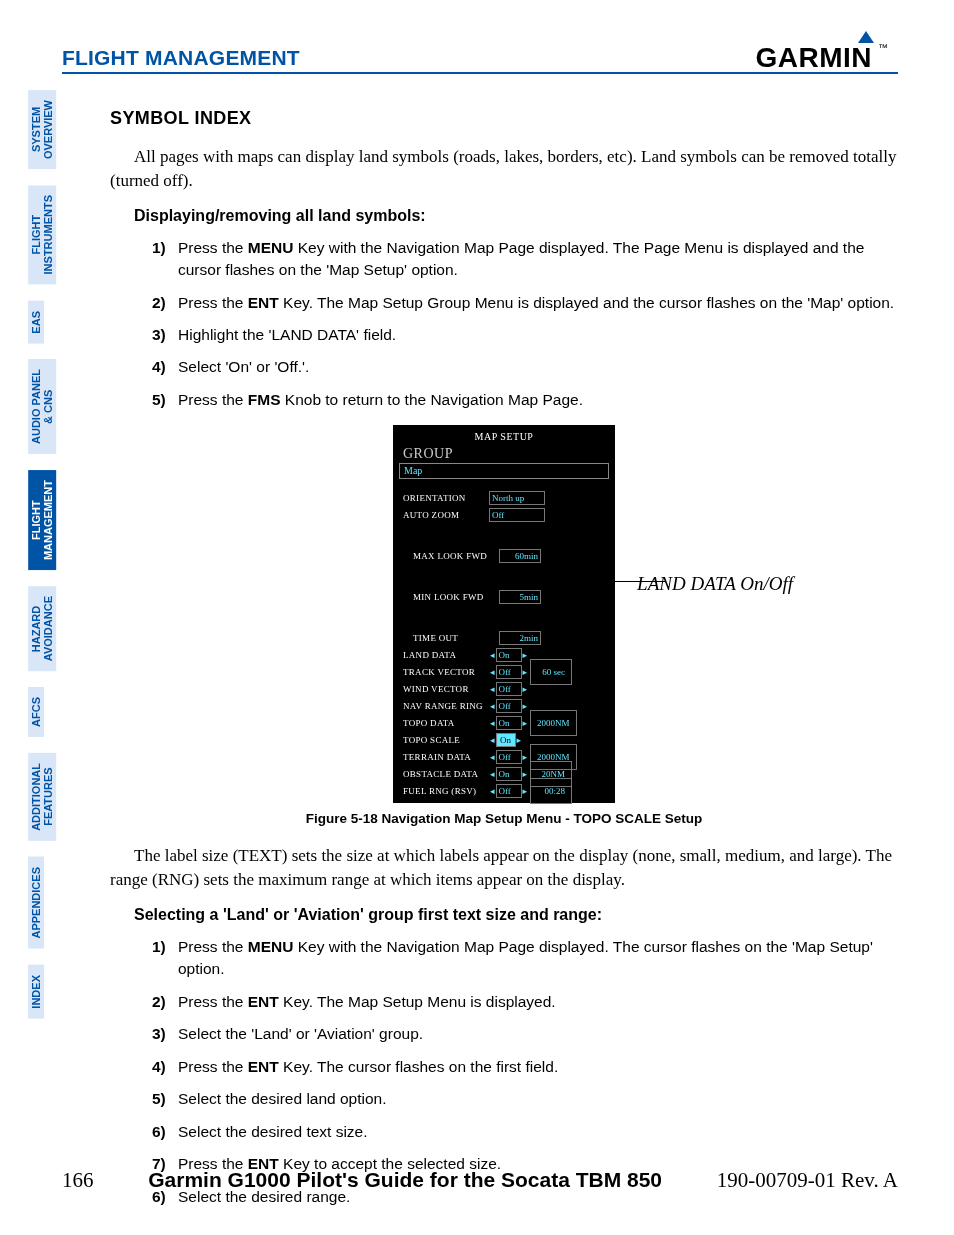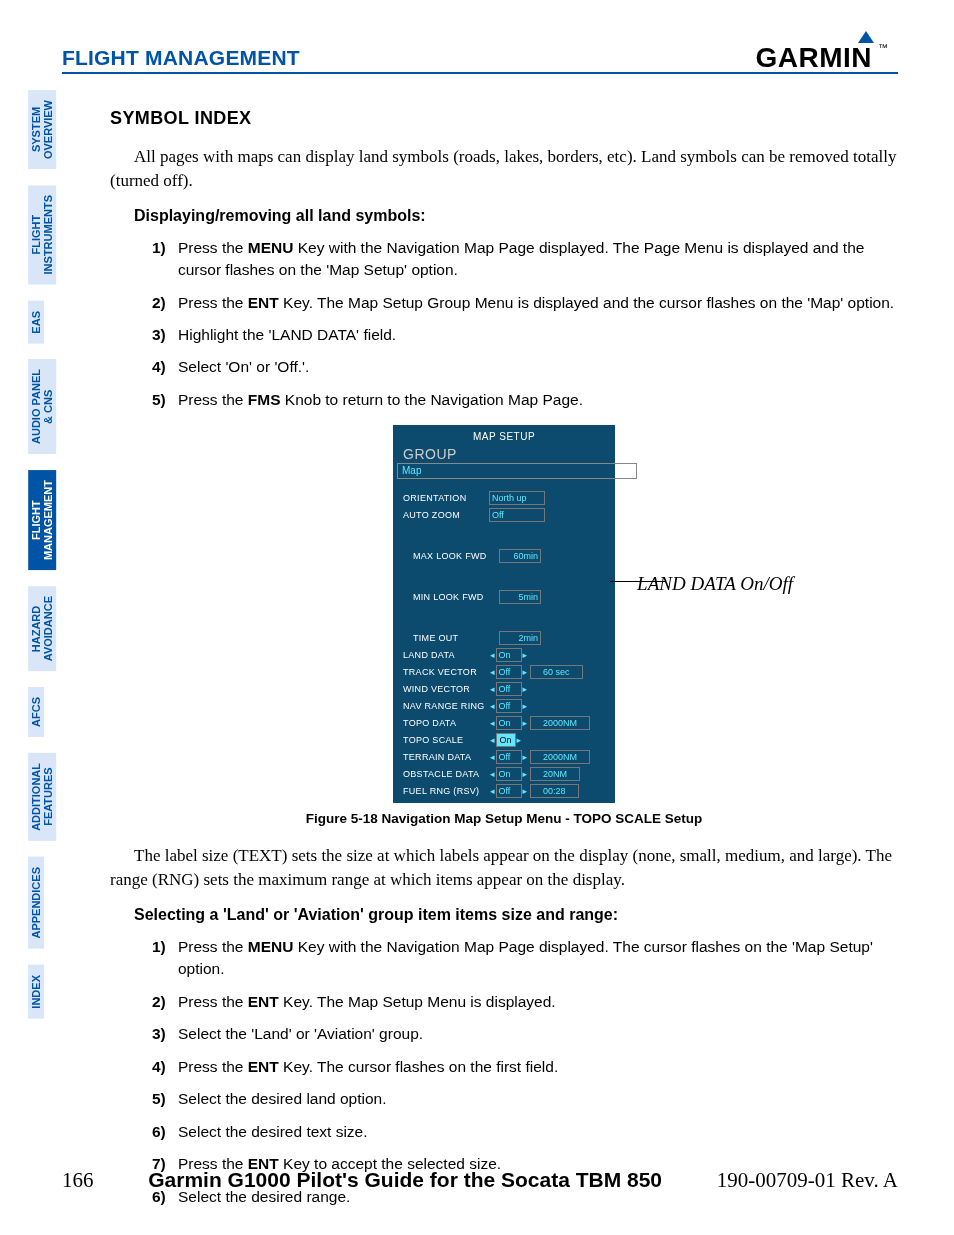--- a/index.html
+++ b/index.html
@@ -41,40 +41,40 @@
   .para-indent { text-indent: 24px; }
   .sub-h { font-weight: 700; font-size: 16px; margin: 10px 0 12px 24px; }
   .list { margin-left: 42px; }
   .li { display: flex; margin-bottom: 10px; font-size: 15.5px; line-height: 1.45; }
   .li .num { font-weight: 700; min-width: 26px; }
   .li .txt { flex: 1; }
   .txt b { font-weight: 700; }
   .fig-wrap { margin: 14px 0 8px; text-align: center; position: relative; }
   .figcap { font-weight: 700; font-size: 13.5px; margin-top: 8px; }
   .mapsetup {
-    display: inline-block; width: 222px; background: #0c4a6e; color: #fff;
-    font-family: Liberation Sans, sans-serif; font-size: 10px;
+    display: inline-block; width: 222px; background: #000000; color: #fff;
+    font-family: Liberation Serif, serif; font-size: 10px;
     padding: 4px 4px 4px 4px; text-align: left; position: relative;
   }
   .ms-title { color: #fff; font-size: 10px; text-align: center; padding: 2px 0 4px; letter-spacing: 0.5px; }
   .ms-group-lbl { color: #ccc; font-size: 14px; padding: 0 0 1px 6px; letter-spacing: 0.5px; }
-  .ms-group-box { border: 1px solid #888; height: 16px; width: 240px; margin: 0 auto 10px; position: relative; }
+  .ms-group-box { border: 1px solid #888; height: 16px; width: 210px; margin: 0 auto 10px; position: relative; }
   .ms-group-box span { color: #5fe8ff; font-size: 10px; position: absolute; left: 4px; top: 1px; }
   .ms-row { display: flex; align-items: center; height: 17px; padding-left: 6px; }
   .ms-row.indent { padding-left: 16px; margin-top: 24px; }
   .ms-lbl { color: #fff; font-size: 9px; width: 86px; letter-spacing: 0.3px; }
   .ms-val {
     color: #5fe8ff; font-size: 9px; border: 1px solid #777;
     height: 14px; display: inline-flex; align-items: center; justify-content: flex-end;
     padding: 0 2px; min-width: 42px;
   }
   .ms-val.left { justify-content: flex-start; min-width: 56px; }
   .ms-val.sel { background: #5fe8ff; color: #000; min-width: 20px; justify-content: center; }
   .ms-arr { color: #5fe8ff; font-size: 9px; padding: 0 1px; }
-  .ms-ext { color: #5fe8ff; font-size: 9px; border: 1px solid #777; height: 14px; display: inline-flex; align-items: center; justify-content: flex-end; padding: 0 12px; min-width: 42px; margin-left: 2px; }
+  .ms-ext { color: #5fe8ff; font-size: 9px; border: 1px solid #777; height: 26px; display: inline-flex; align-items: center; justify-content: flex-end; padding: 0 6px; min-width: 42px; margin-left: 2px; }
   .callout {
     position: absolute; left: 523px; top: 148px; width: 160px;
     font-family: "Times New Roman", serif; font-style: italic; font-size: 19px; line-height: 1.15; text-align: right;
   }
   .callout-line {
     position: absolute; left: 500px; top: 156px; width: 55px; height: 1px; background: #000;
   }
   .footer {
     position: absolute; left: 62px; right: 56px; bottom: 42px;
     display: flex; justify-content: space-between; align-items: baseline;
@@ -230,21 +230,21 @@
           </div>
         </div>
     </div>
     <div class="callout-line"></div>
     <div class="callout">LAND DATA On/Off</div>
     <div class="figcap">Figure 5-18  Navigation Map Setup Menu - TOPO SCALE Setup</div>
   </div>
 
   <div class="para para-indent" style="margin-top:18px;">The label size (TEXT) sets the size at which labels appear on the display (none, small, medium, and large).  The range (RNG) sets the maximum range at which items appear on the display.</div>
 
-  <div class="sub-h">Selecting a 'Land' or 'Aviation' group item items size and range:</div>
+  <div class="sub-h">Selecting a 'Land' or 'Aviation' group first text size and range:</div>
   <div class="list" id="list2">
       <div class="li">
         <div class="num">1)</div>
         <div class="txt">Press the <b>MENU</b> Key with the Navigation Map Page displayed.  The cursor flashes on the 'Map Setup' option.</div>
       </div>
       <div class="li">
         <div class="num">2)</div>
         <div class="txt">Press the <b>ENT</b> Key.  The Map Setup Menu is displayed.</div>
       </div>
       <div class="li">

